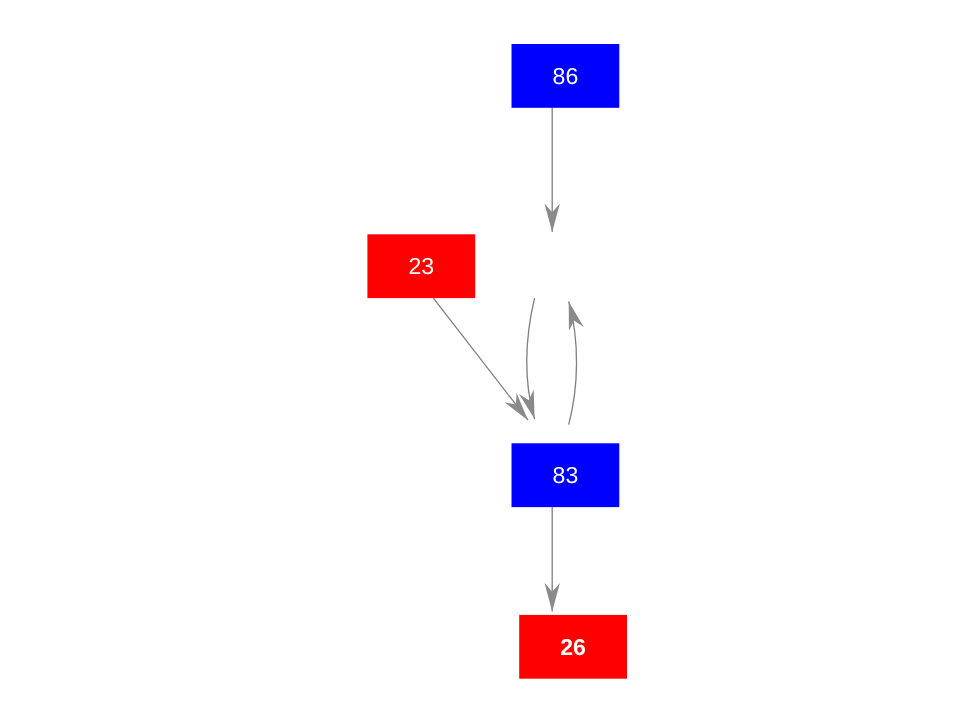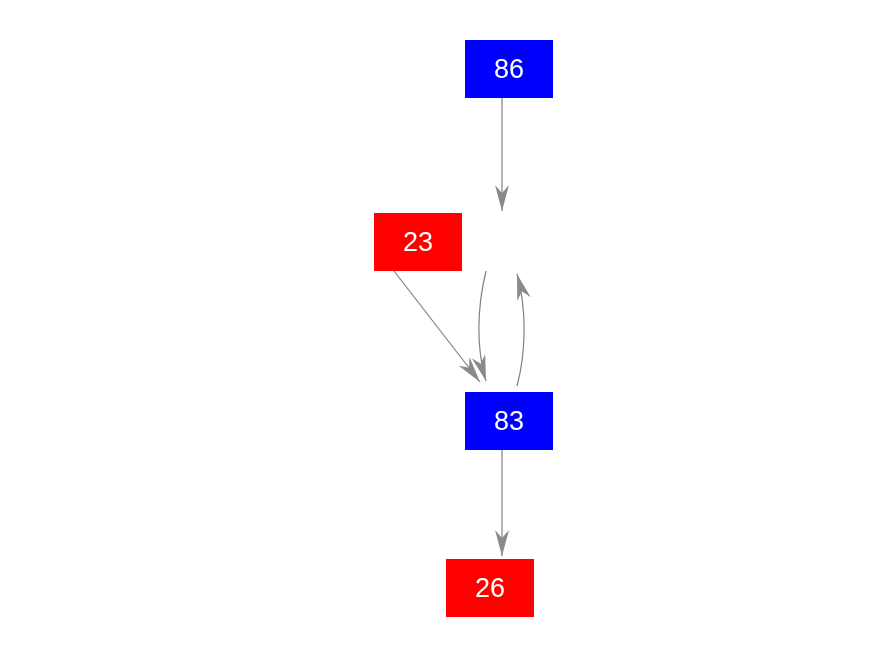--- a/index.html
+++ b/index.html
@@ -17,39 +17,39 @@
   }
   .edges-layer {
     position: absolute;
     left: 0;
     top: 0;
     width: 875px;
     height: 656px;
   }
   .node {
     position: absolute;
-    width: 88px;
+    width: 98px;
     height: 58px;
     display: flex;
     align-items: center;
     justify-content: center;
     color: #ffffff;
-    font-size: 27px;
+    font-size: 21px;
     line-height: 1;
     user-select: none;
     cursor: pointer;
   }
   .node.blue { background: #0000ff; }
   .node.red  { background: #ff0000; }
 
   .node-86 { left: 465px; top: 40px;  }
-  .node-23 { left: 334px; top: 213px; margin-left: 40px; }
+  .node-23 { left: 334px; top: 213px; }
   .node-22 { left: 465px; top: 213px; }
-  .node-83 { left: 465px; top: 392px; justify-content: center; }
-  .node-26 { left: 446px; top: 559px; }
+  .node-83 { left: 465px; top: 403px; justify-content: center; }
+  .node-26 { left: 472px; top: 559px; font-weight: bold; }
 
   .edge {
     fill: none;
     stroke: #808080;
     stroke-width: 1.2;
   }
 </style>
 </head>
 <body>
 

